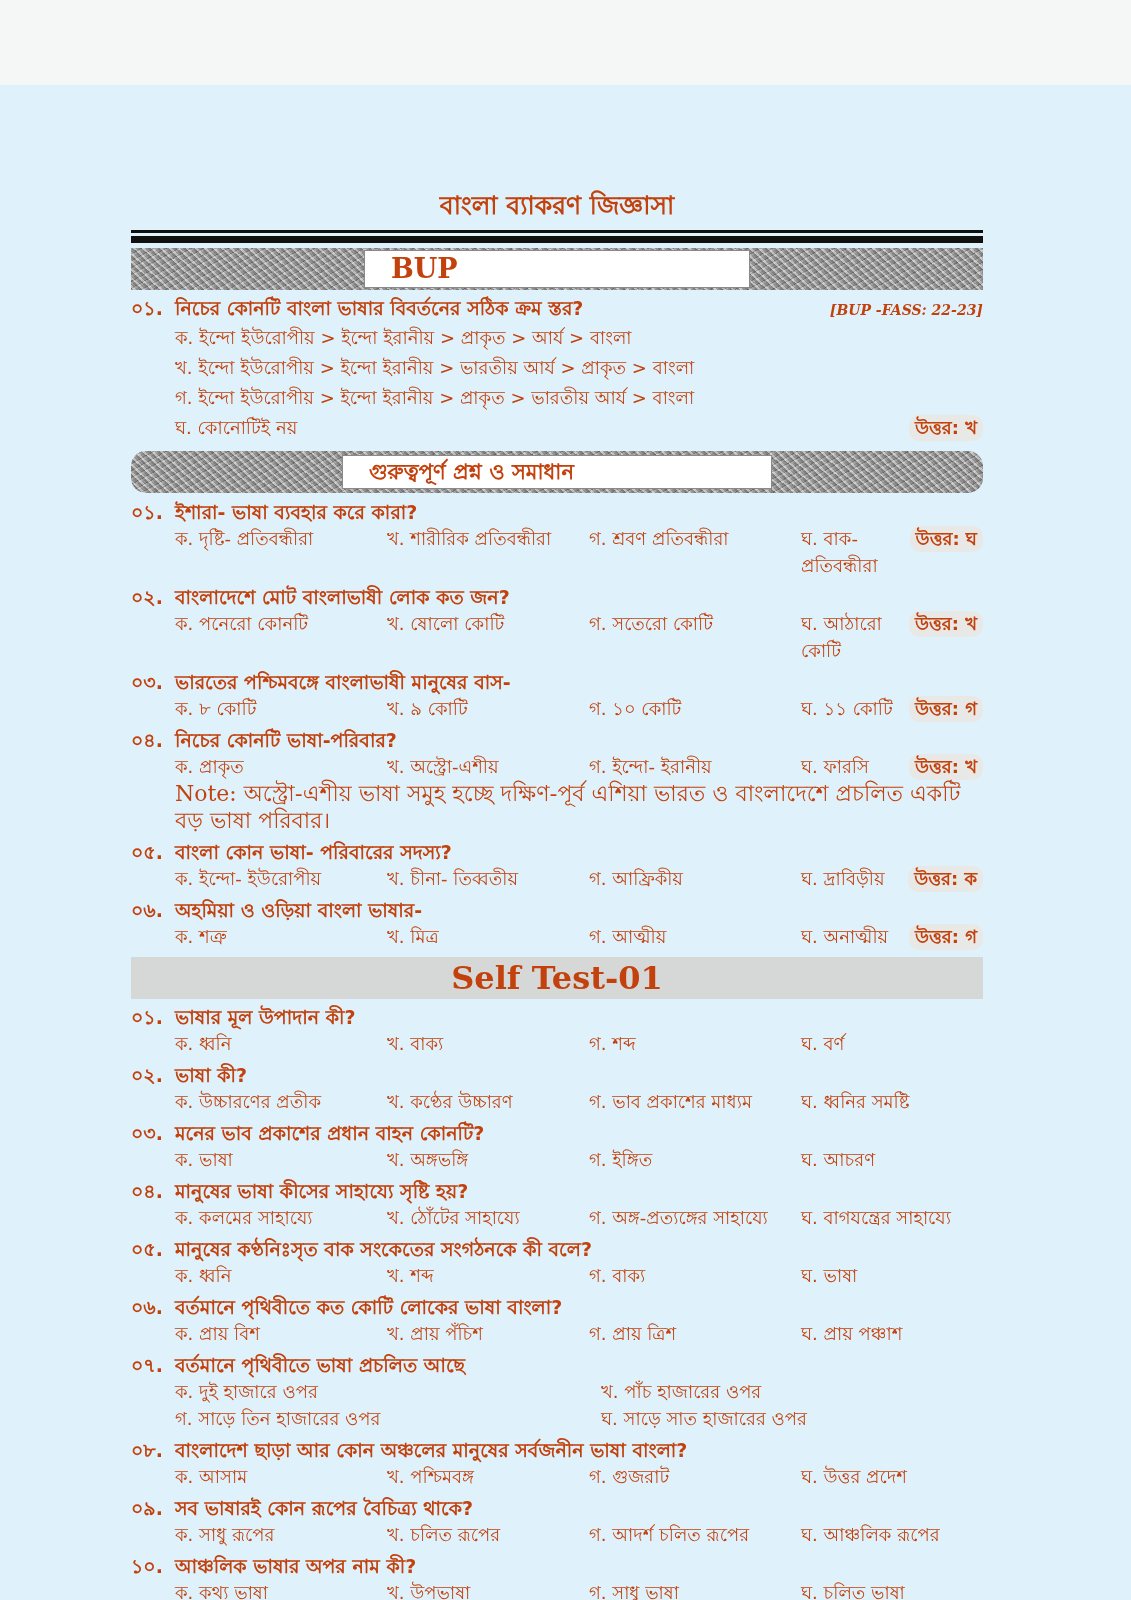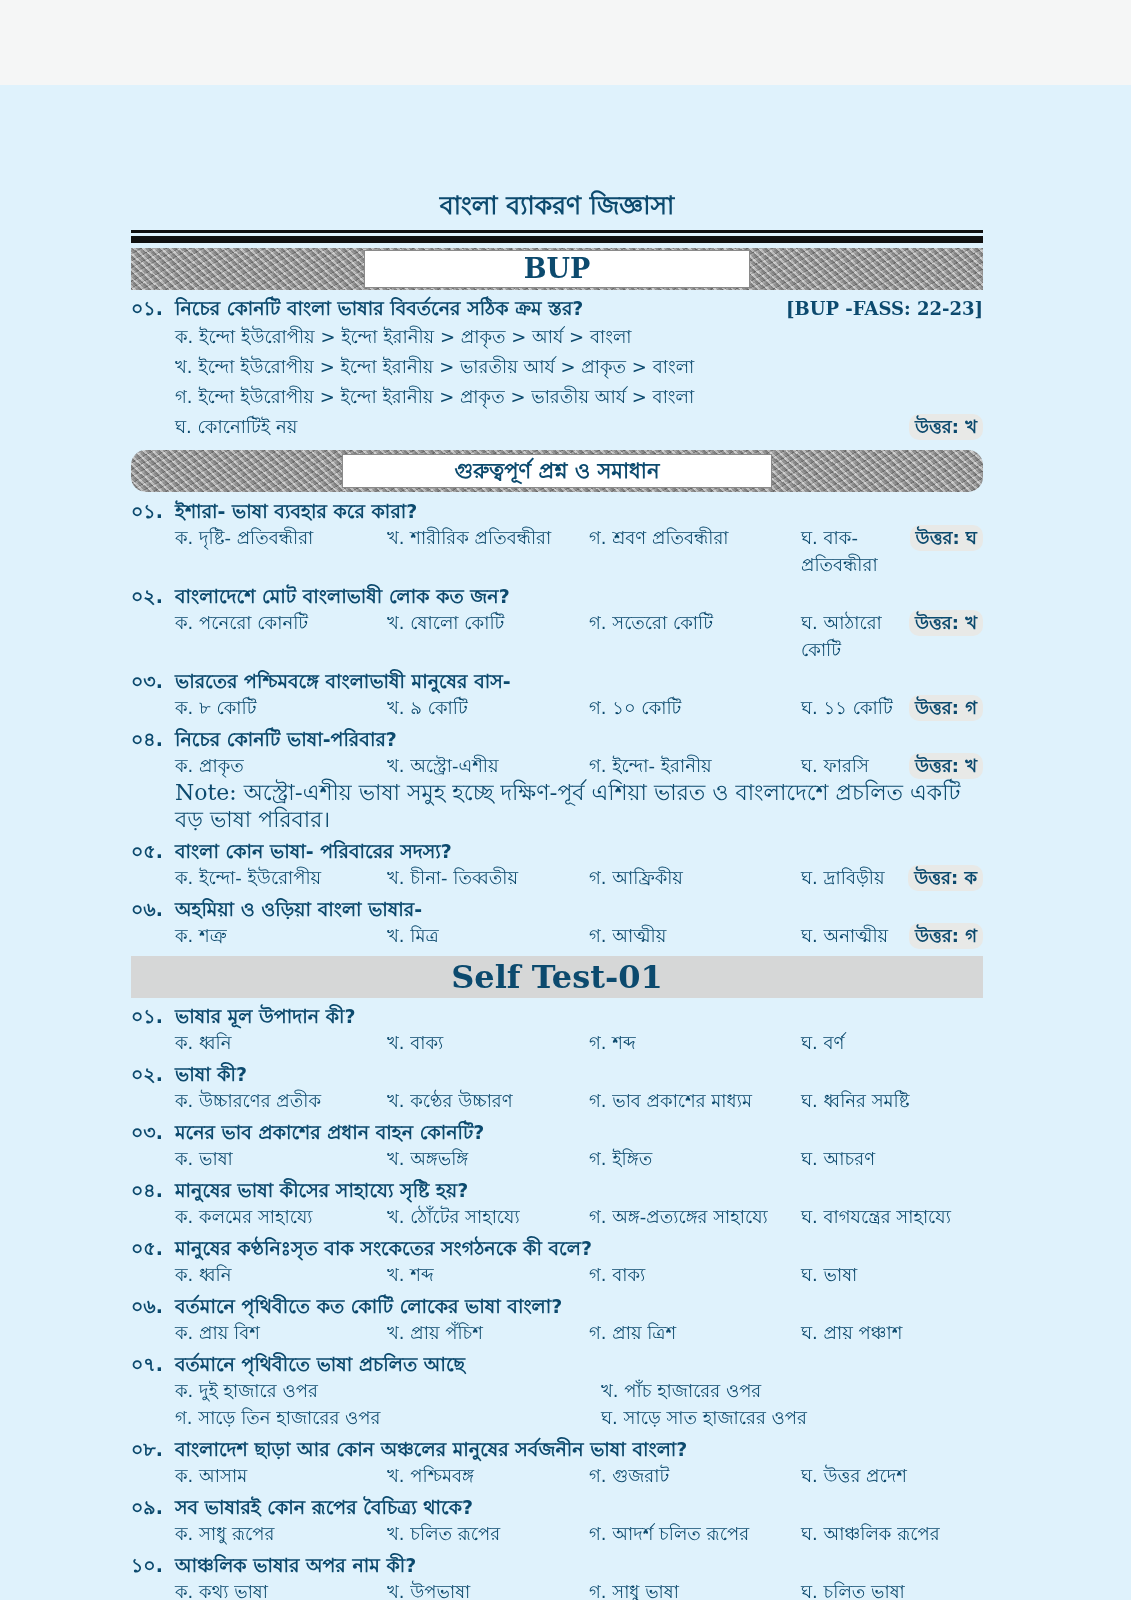--- a/index.html
+++ b/index.html
@@ -1,39 +1,39 @@
 <!DOCTYPE html>
 <html><head>
 <meta charset="utf-8">
 <style>
   * { margin:0; padding:0; box-sizing:border-box; }
   body { background:#ffffff; }
   .canvas { position:relative; width:1131px; height:1600px; background:#f5f6f6; overflow:hidden;
-            font-family:"DejaVu Sans", sans-serif; color:#0c4a6e; }
+            font-family:"DejaVu Sans", sans-serif; color:#c2410c; }
   .page { position:absolute; top:85px; left:0; width:1131px; height:1515px; background:#dff2fc; }
   .content { width:852px; margin-left:131px; padding-top:106px; }
 
   .page-title { text-align:center; font-weight:bold; font-size:25px; line-height:30px; }
 
   .rule-double { margin-top:9px; border-top:3px solid #101010; }
   .rule-double::after { content:""; display:block; margin-top:3px; height:7px; background:#101010; }
 
   .texture-banner { margin-top:5px; height:42px; display:flex; align-items:center; justify-content:center;
       background:
         repeating-linear-gradient(43deg, rgba(20,20,20,.25) 0 2px, rgba(255,255,255,.28) 2px 4px, rgba(80,80,80,.20) 4px 6px),
         repeating-linear-gradient(-29deg, rgba(10,10,10,.20) 0 1px, transparent 1px 4px, rgba(245,245,245,.30) 4px 6px),
         #a3a3a3; }
-  .banner-box { background:#ffffff; border:1px solid #8a8a8a; text-align:center; padding:1px 26px; }
+  .banner-box { background:#ffffff; border:1px solid #8a8a8a; text-align:left; padding:1px 26px; }
   .banner-box.bup { min-width:386px; font-family:"DejaVu Serif","Liberation Serif",serif; font-weight:bold; font-size:27px; line-height:34px; }
   .banner-box.imp { min-width:430px; font-weight:bold; font-size:21px; line-height:30px; }
 
   .q-line { display:flex; align-items:baseline; margin-top:5px; font-weight:bold; font-size:19px; line-height:26px; }
   .q-num { flex:0 0 44px; }
   .q-text { white-space:nowrap; }
-  .q-tag { margin-left:auto; font-family:"DejaVu Serif","Liberation Serif",serif; font-weight:bold; font-size:18px; }
+  .q-tag { margin-left:auto; font-family:"DejaVu Serif","Liberation Serif",serif; font-style:italic; font-weight:bold; font-size:14px; }
 
   .bup-opt { margin-left:44px; font-size:18px; line-height:30px; }
   .bup-last { display:flex; align-items:center; }
 
   .qa-item { margin-bottom:3px; }
   .opt-row { display:flex; align-items:baseline; margin-left:44px; font-size:18px; line-height:27px; }
   .opt.c0 { flex:0 0 212px; } .opt.c1 { flex:0 0 202px; } .opt.c2 { flex:0 0 212px; } .opt.c3 { flex:1 1 auto; }
   .opt.w0 { flex:0 0 426px; } .opt.w1 { flex:1 1 auto; }
   .badge { margin-left:auto; background:#e8e9e7; font-weight:bold; font-size:18px; line-height:24px; padding:1px 6px; white-space:nowrap;border-radius:10px; }
   .note-line { margin-left:44px; font-size:22px; line-height:27px; }

